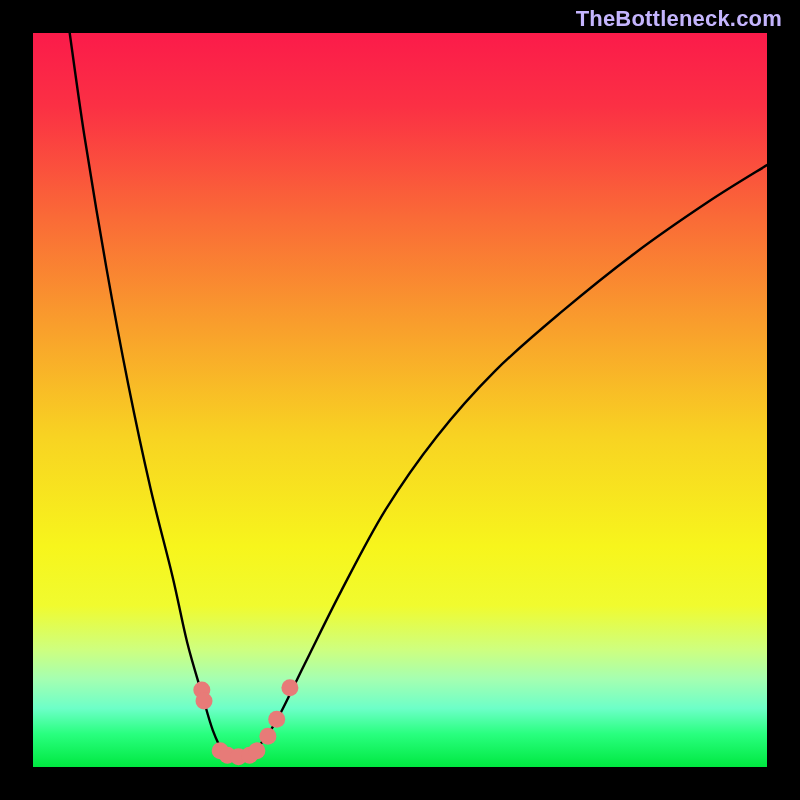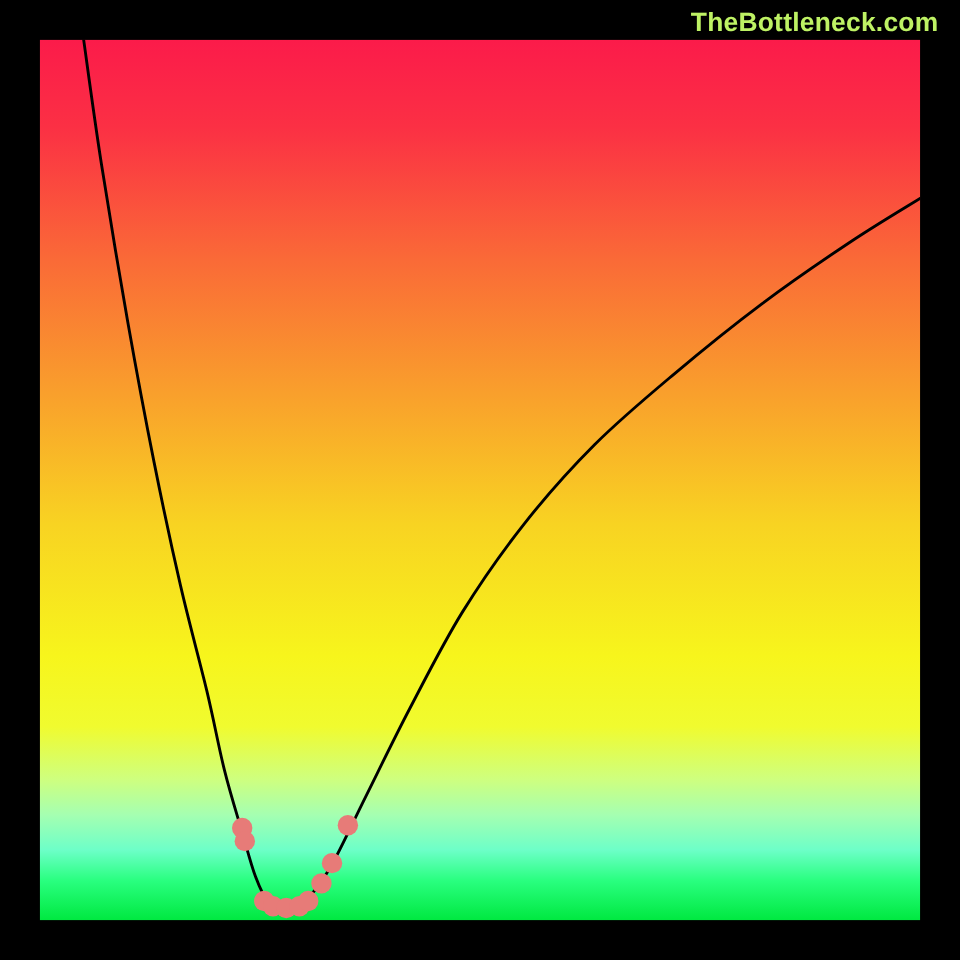--- a/index.html
+++ b/index.html
@@ -41,21 +41,21 @@
     width: 100%;
     height: 100%;
     overflow: visible;
   }
   .watermark {
     position: absolute;
     top: 6px;
     right: 18px;
     font-size: 22px;
     font-weight: 600;
-    color: #bef264;
+    color: #c4b5fd;
     letter-spacing: 0.2px;
   }
 </style>
 </head>
 <body>
 
 <div class="frame">
   <div class="plot-area">
     <svg class="gradient" viewBox="0 0 734 734" preserveAspectRatio="none">
       <defs>

